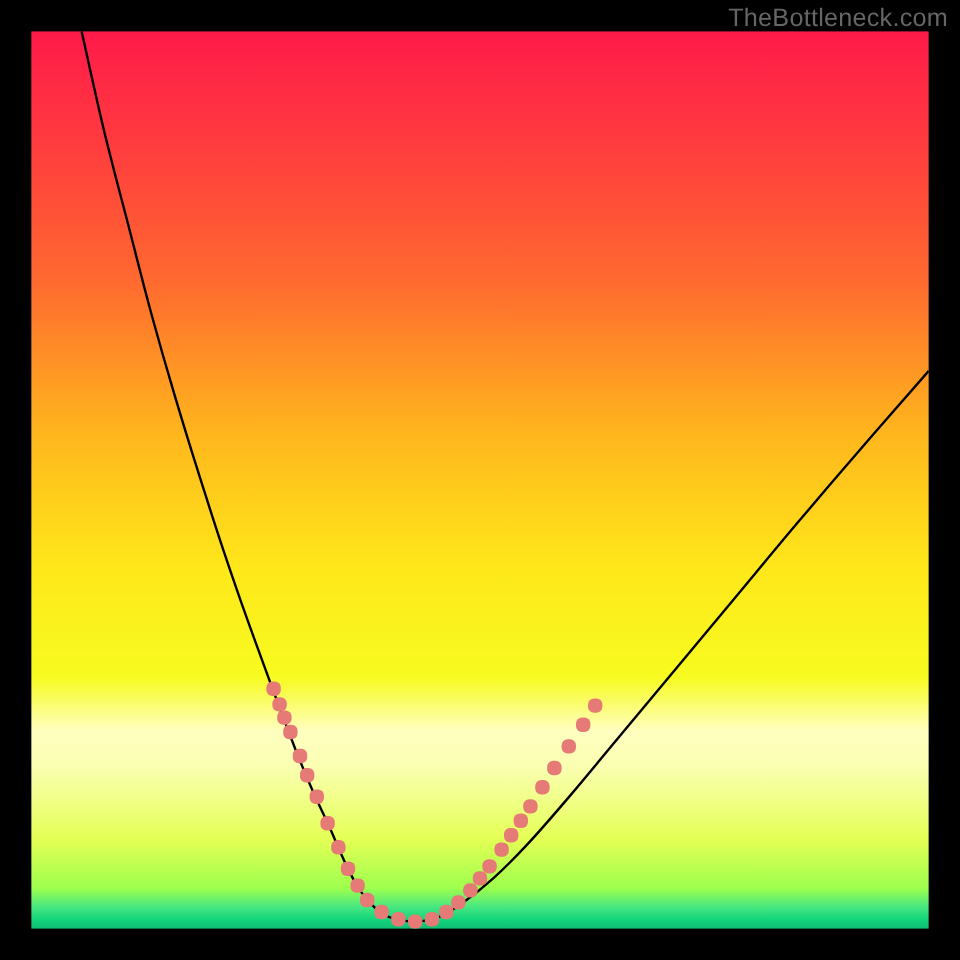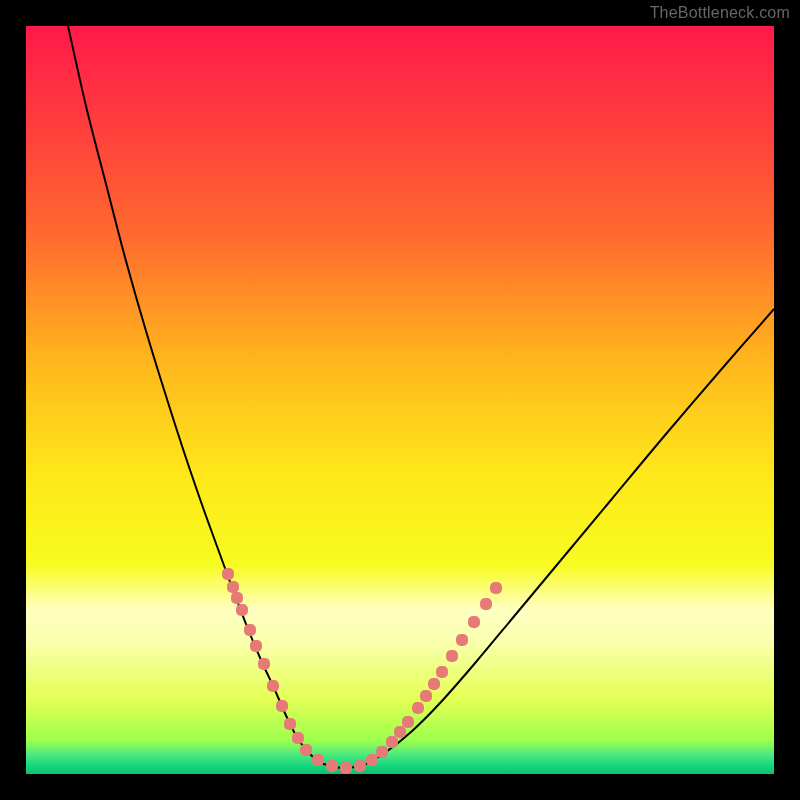--- a/index.html
+++ b/index.html
@@ -24,21 +24,21 @@
     left: 0;
     top: 0;
     width: 100%;
     height: 100%;
   }
   .watermark {
     position: absolute;
     top: 4px;
     right: 10px;
     color: #666;
-    font-size: 16px;
+    font-size: 21px;
     letter-spacing: 0.2px;
     font-family: Arial, Helvetica, sans-serif;
   }
   svg.curve {
     position: absolute;
     left: 0;
     top: 0;
     width: 100%;
     height: 100%;
     pointer-events: none;

